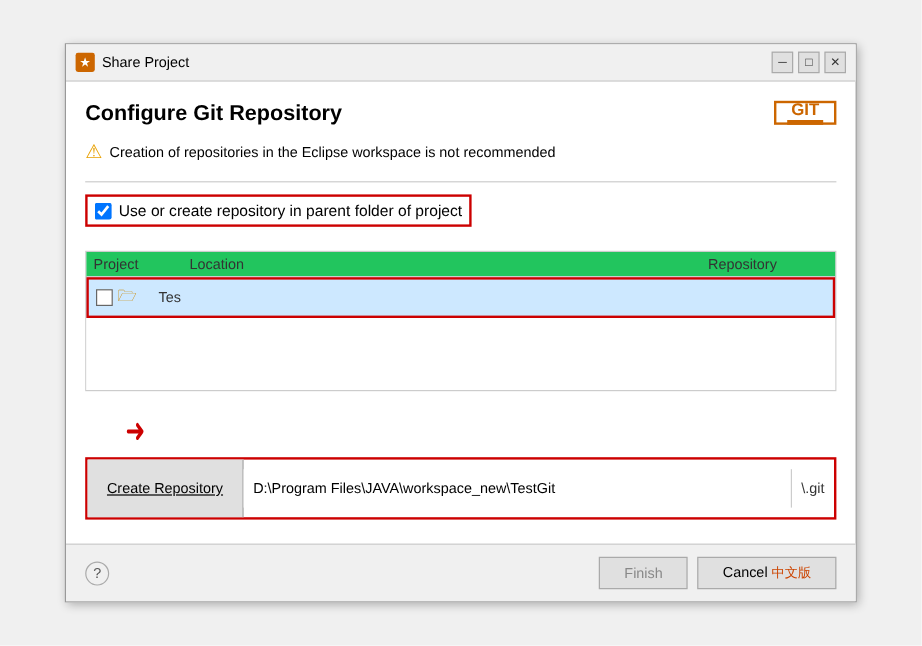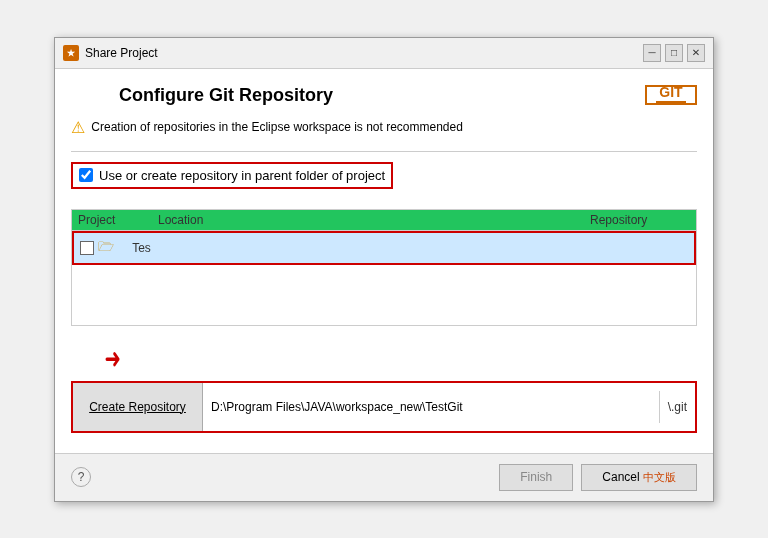--- a/index.html
+++ b/index.html
@@ -84,21 +84,20 @@
       display: flex;
       justify-content: space-between;
       align-items: flex-start;
       margin-bottom: 12px;
     }
 
     .configure-title {
       font-size: 18px;
       font-weight: bold;
       color: #000;
-      margin-left: 48px;
     }
 
     .git-logo {
       width: 52px;
       height: 20px;
       border: 2px solid #cc6600;
       display: flex;
       align-items: center;
       justify-content: center;
       background: #fff;

